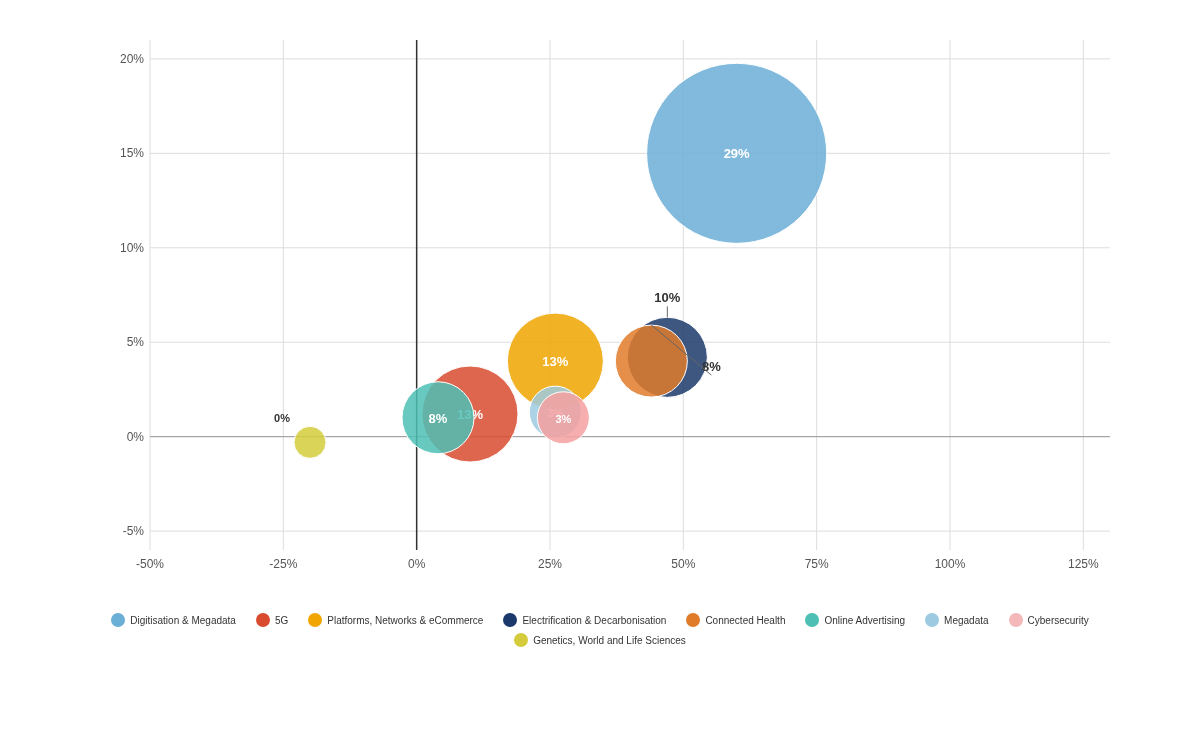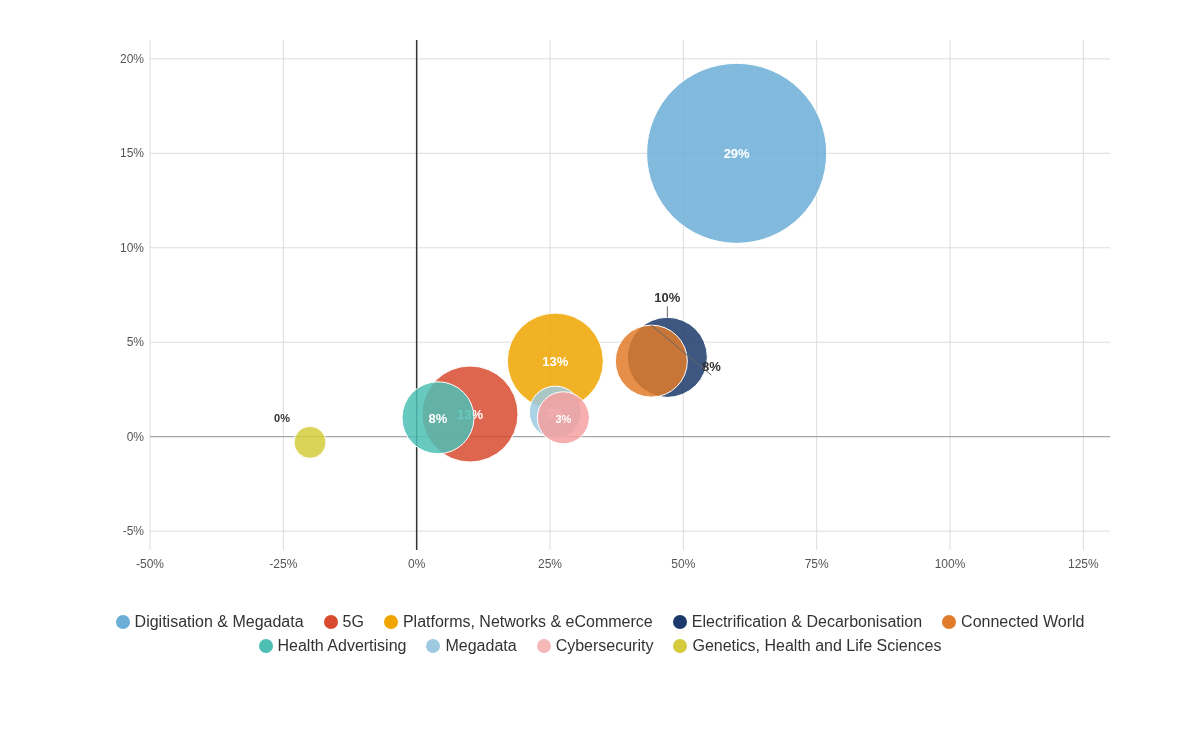--- a/index.html
+++ b/index.html
@@ -44,21 +44,21 @@
       width: 100%;
       height: 100%;
       overflow: visible;
     }
     .legend {
       display: flex;
       flex-wrap: wrap;
       justify-content: center;
       gap: 6px 20px;
       margin-top: 8px;
-      font-size: 16px;
+      font-size: 10px;
       color: #333;
       max-width: 1100px;
     }
     .legend-item {
       display: flex;
       align-items: center;
       gap: 5px;
     }
     .legend-dot {
       width: 14px;
@@ -142,32 +142,32 @@
       <div class="legend-item">
         <div class="legend-dot" style="background: rgb(240, 165, 0);"></div>
         <span>Platforms, Networks &amp; eCommerce</span>
       </div>
       <div class="legend-item">
         <div class="legend-dot" style="background: rgb(27, 58, 107);"></div>
         <span>Electrification &amp; Decarbonisation</span>
       </div>
       <div class="legend-item">
         <div class="legend-dot" style="background: rgb(224, 123, 42);"></div>
-        <span>Connected World</span>
+        <span>Connected Health</span>
       </div>
       <div class="legend-item">
         <div class="legend-dot" style="background: rgb(77, 191, 181);"></div>
-        <span>Health Advertising</span>
+        <span>Online Advertising</span>
       </div>
       <div class="legend-item">
         <div class="legend-dot" style="background: rgb(158, 202, 225);"></div>
         <span>Megadata</span>
       </div>
       <div class="legend-item">
         <div class="legend-dot" style="background: rgb(245, 184, 184);"></div>
         <span>Cybersecurity</span>
       </div>
       <div class="legend-item">
         <div class="legend-dot" style="background: rgb(212, 204, 60);"></div>
-        <span>Genetics, Health and Life Sciences</span>
+        <span>Genetics, World and Life Sciences</span>
       </div>
     </div>
 </div>
 
 </body></html>

